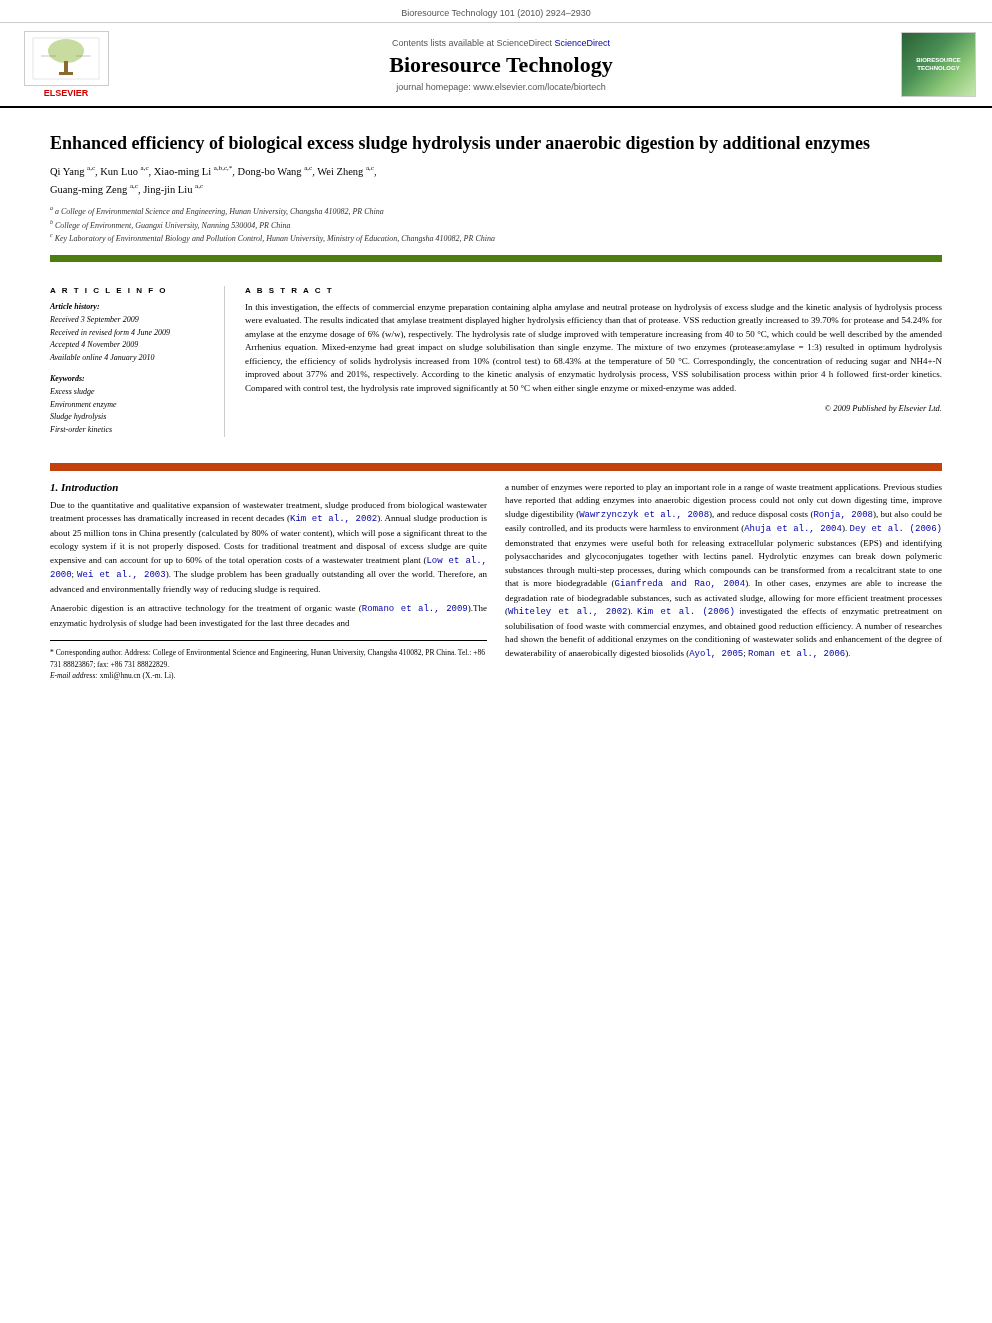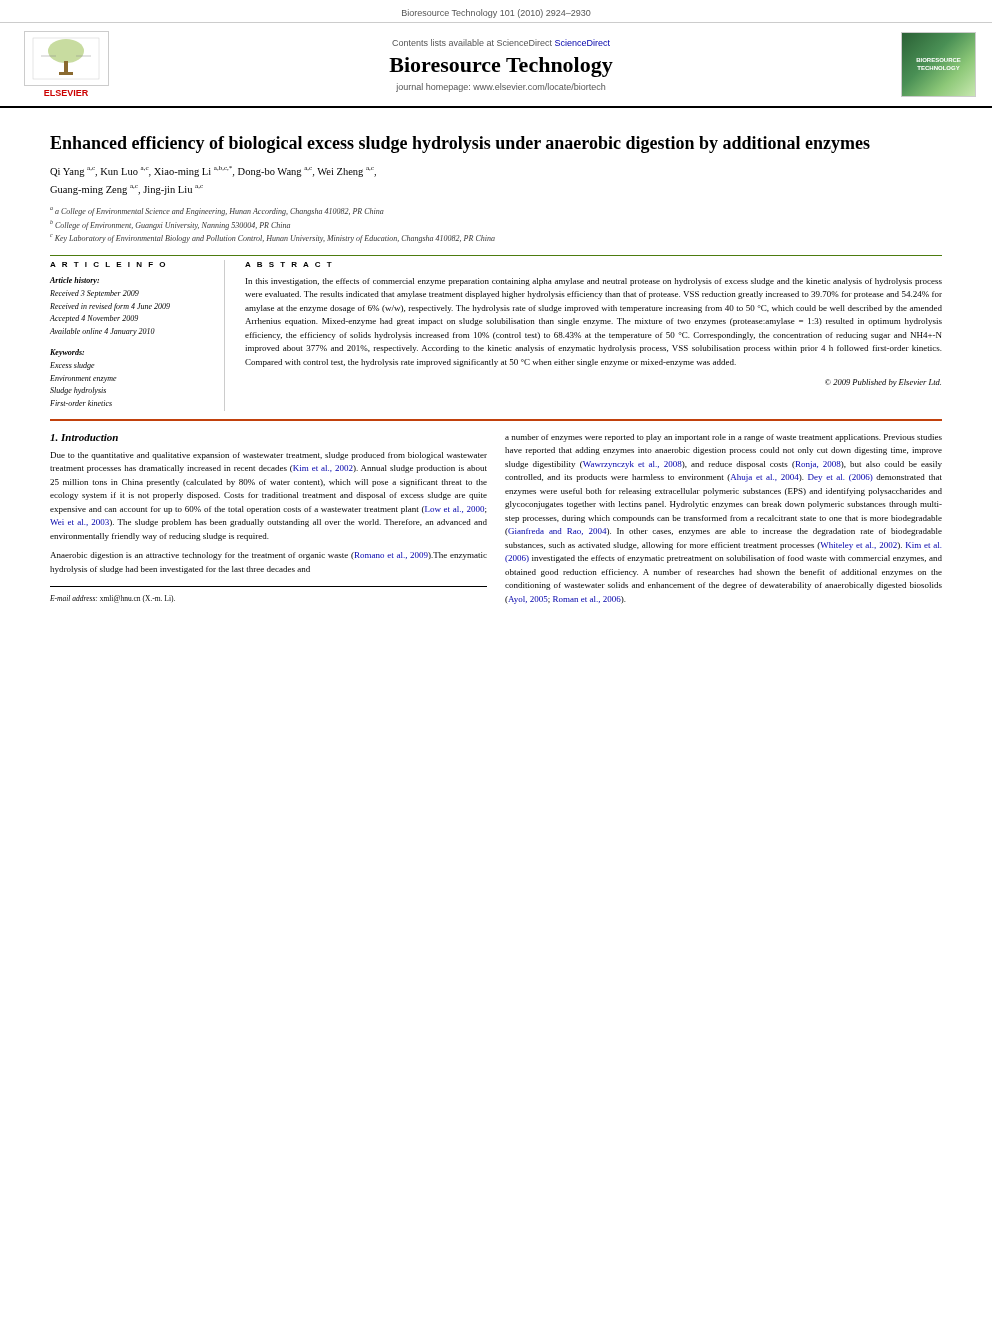--- a/index.html
+++ b/index.html
@@ -125,22 +125,22 @@
       font-style: italic;
       color: #333;
     }
     .affiliations sup {
       font-size: 6px;
     }
     .two-col {
       display: flex;
       gap: 20px;
       margin-top: 10px;
-      border-top: 1px solid #4d7c0f;
-      padding-top: 4px;
+      border-top: 7px solid #4d7c0f;
+      padding-top: 24px;
     }
     .article-info {
       width: 175px;
       flex-shrink: 0;
       border-right: 1px solid #ccc;
       padding-right: 12px;
     }
     .article-info-title {
       font-size: 8px;
       font-family: Arial, sans-serif;
@@ -186,22 +186,22 @@
       text-align: justify;
       line-height: 1.5;
     }
     .copyright-line {
       font-size: 8.5px;
       text-align: right;
       margin-top: 8px;
       font-style: italic;
     }
     .intro-section {
-      margin-top: 8px;
-      border-top: 2px solid #c2410c;
+      margin-top: 26px;
+      border-top: 8px solid #c2410c;
       padding-top: 10px;
     }
     .two-col-body {
       display: flex;
       gap: 18px;
     }
     .body-col {
       flex: 1;
     }
     .section-heading {
@@ -209,21 +209,21 @@
       font-weight: bold;
       margin-bottom: 6px;
       font-style: italic;
     }
     .body-text {
       font-size: 9px;
       text-align: justify;
       line-height: 1.5;
       margin-bottom: 6px;
     }
-    .body-text a, .body-text .ref { color: #00a; text-decoration: none; }
+    .body-text a, .body-text .ref { color: #00a; text-decoration: none; font-family: Liberation Mono, monospace; }
     .footnote-section {
       margin-top: 10px;
       border-top: 1px solid #000;
       padding-top: 6px;
       font-size: 8px;
       line-height: 1.5;
     }
     .footnote-text {
       font-size: 7.5px;
       line-height: 1.5;
@@ -281,21 +281,21 @@
 <div class="main-content">
 
   <div class="article-title">Enhanced efficiency of biological excess sludge hydrolysis under anaerobic digestion by additional enzymes</div>
 
   <div class="authors">
     Qi Yang <sup>a,c</sup>, Kun Luo <sup>a,c</sup>, Xiao-ming Li <sup>a,b,c,*</sup>, Dong-bo Wang <sup>a,c</sup>, Wei Zheng <sup>a,c</sup>,<br>
     Guang-ming Zeng <sup>a,c</sup>, Jing-jin Liu <sup>a,c</sup>
   </div>
 
   <div class="affiliations">
-    <div><sup>a</sup> <span>a College of Environmental Science and Engineering, Hunan According, Changsha 410082, PR China</span></div>
+    <div><sup>a</sup> <span>a College of Environmental Science and Engineering, Hunan University, Changsha 410082, PR China</span></div>
     <div><sup>b</sup> College of Environment, Guangxi University, Nanning 530004, PR China</div>
     <div><sup>c</sup> Key Laboratory of Environmental Biology and Pollution Control, Hunan University, Ministry of Education, Changsha 410082, PR China</div>
   </div>
 
   <div class="two-col">
 
     <div class="article-info">
       <div class="article-info-title">A R T I C L E   I N F O</div>
 
       <div class="article-history">
@@ -335,20 +335,23 @@
         <div class="body-text">
           Due to the quantitative and qualitative expansion of wastewater treatment, sludge produced from biological wastewater treatment processes has dramatically increased in recent decades (<span class="ref">Kim et al., 2002</span>). Annual sludge production is about 25 million tons in China presently (calculated by 80% of water content), which will pose a significant threat to the ecology system if it is not properly disposed. Costs for traditional treatment and disposal of excess sludge are quite expensive and can account for up to 60% of the total operation costs of a wastewater treatment plant (<span class="ref">Low et al., 2000</span>; <span class="ref">Wei et al., 2003</span>). The sludge problem has been gradually outstanding all over the world. Therefore, an advanced and environmentally friendly way of reducing sludge is required.
         </div>
 
         <div class="body-text">
           Anaerobic digestion is an attractive technology for the treatment of organic waste (<span class="ref">Romano et al., 2009</span>).The enzymatic hydrolysis of sludge had been investigated for the last three decades and
         </div>
 
         <div class="footnote-section">
           <div class="footnote-text">
+            * Corresponding author. Address: College of Environmental Science and Engineering, Hunan University, Changsha 410082, PR China. Tel.: +86 731 88823867; fax: +86 731 88822829.
+          </div>
+          <div class="footnote-text">
             <em>E-mail address:</em> <span class="ref">xmli@hnu.cn</span> (X.-m. Li).
           </div>
         </div>
 
       </div>
 
       <div class="body-col">
         <div class="body-text">
           a number of enzymes were reported to play an important role in a range of waste treatment applications. Previous studies have reported that adding enzymes into anaerobic digestion process could not only cut down digesting time, improve sludge digestibility (<span class="ref">Wawrzynczyk et al., 2008</span>), and reduce disposal costs (<span class="ref">Ronja, 2008</span>), but also could be easily controlled, and its products were harmless to environment (<span class="ref">Ahuja et al., 2004</span>). <span class="ref">Dey et al. (2006)</span> demonstrated that enzymes were useful both for releasing extracellular polymeric substances (EPS) and identifying polysaccharides and glycoconjugates together with lectins panel. Hydrolytic enzymes can break down polymeric substances through multi-step processes, during which compounds can be transformed from a recalcitrant state to one that is more biodegradable (<span class="ref">Gianfreda and Rao, 2004</span>). In other cases, enzymes are able to increase the degradation rate of biodegradable substances, such as activated sludge, allowing for more efficient treatment processes (<span class="ref">Whiteley et al., 2002</span>). <span class="ref">Kim et al. (2006)</span> investigated the effects of enzymatic pretreatment on solubilisation of food waste with commercial enzymes, and obtained good reduction efficiency. A number of researches had shown the benefit of additional enzymes on the conditioning of wastewater solids and enhancement of the degree of dewaterability of anaerobically digested biosolids (<span class="ref">Ayol, 2005</span>; <span class="ref">Roman et al., 2006</span>).
         </div>

